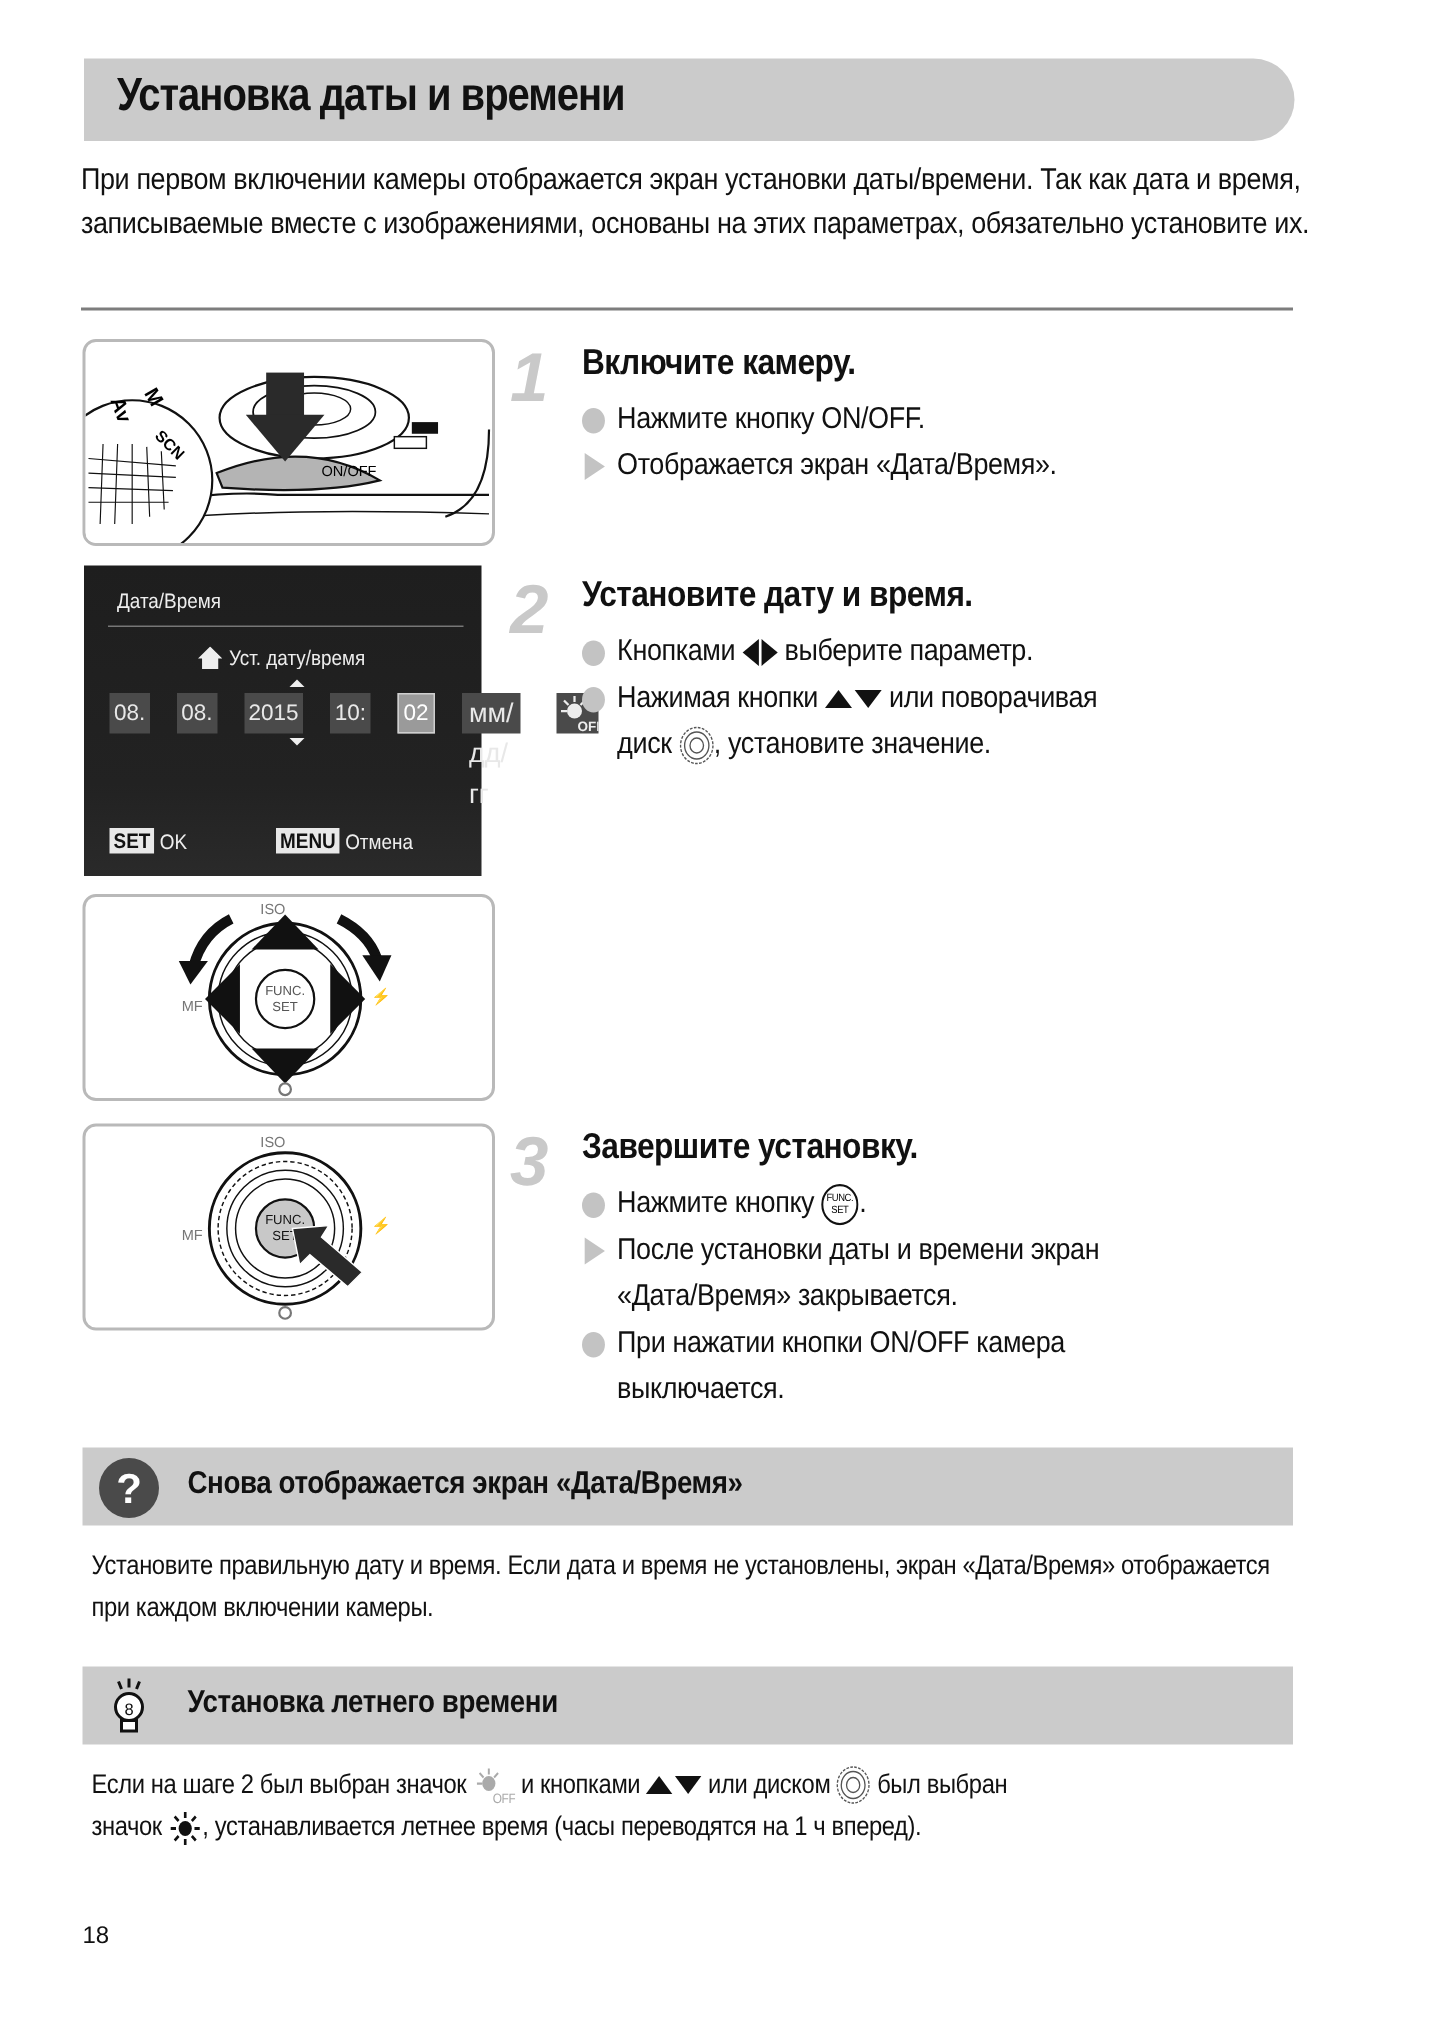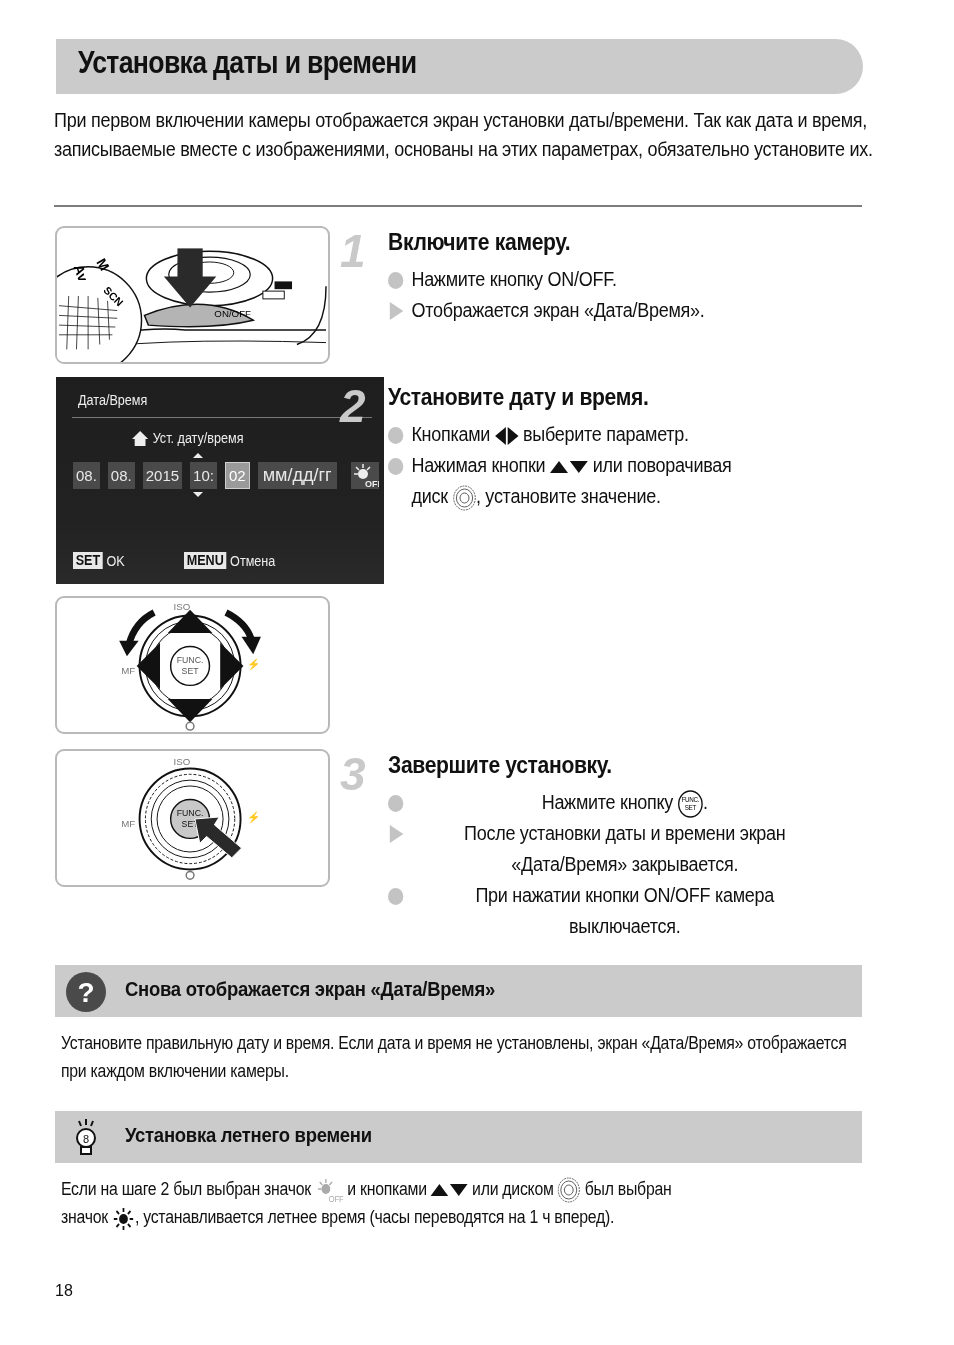--- a/index.html
+++ b/index.html
@@ -24,29 +24,29 @@
   }
   .rule { position: absolute; left: 54px; top: 205px; width: 808px; height: 2px; background: #7d7d7d; }
 
   .fig {
     position: absolute; left: 55px; width: 275px; border: 2px solid #b9b9b9; border-radius: 9px;
     background: #fff; overflow: hidden;
   }
   .fig svg { display: block; width: 100%; height: 100%; }
 
   .screen {
-    position: absolute; left: 56px; top: 377px; width: 328px; height: 207px;
+    position: absolute; left: 56px; top: 377px; width: 265px; height: 207px;
     background: linear-gradient(#1e1e1e, #222 70%, #2a2a2a);
     color: #eee; font-size: 14px;
   }
   .screen .hdr { position: absolute; left: 22px; top: 15px; font-size: 14px; transform: scaleX(0.9); transform-origin: left; }
   .screen .hdr-line { position: absolute; left: 16px; right: 12px; top: 40px; height: 1px; background: #777; }
   .screen .sub { position: absolute; left: 76px; top: 53px; font-size: 14px; display: flex; align-items: center; gap: 5px; transform: scaleX(0.9); transform-origin: left; }
   .screen .home { width: 18px; height: 15px; }
-  .screen .fields { position: absolute; left: 17px; top: 85px; display: flex; gap: 8px; height: 27px; }
+  .screen .fields { position: absolute; left: 17px; top: 85px; display: flex; gap: 18px; height: 27px; }
   .screen .fld { background: #4a4a4a; color: #e8e8e8; font-size: 15px; line-height: 27px; padding: 0 3px; }
   .screen .fld.sel { background: #9a9a9a; color: #fff; border: 1px solid #cfcfcf; line-height: 25px; }
   .screen .fld.fmt { margin-left: 0; padding: 0 5px; font-size: 18px; }
   .screen .fld.dst { margin-left: 6px; width: 28px; padding: 0; }
   .screen .arr-up, .screen .arr-dn { position: absolute; left: 137px; width: 0; height: 0; border-left: 5px solid transparent; border-right: 5px solid transparent; }
   .screen .arr-up { top: 76px; border-bottom: 5px solid #eee; }
   .screen .arr-dn { top: 115px; border-top: 5px solid #eee; }
   .screen .foot { position: absolute; top: 175px; font-size: 14px; display: flex; align-items: center; gap: 4px; transform: scaleX(0.9); transform-origin: left; }
   .screen .btnlbl { background: #e8e8e8; color: #111; font-weight: bold; padding: 0 3px; font-size: 14px; line-height: 17px; }
 
@@ -223,21 +223,21 @@
           <circle cx="13" cy="13" r="12" fill="none" stroke="#555" stroke-width="1" stroke-dasharray="2 1"></circle>
           <circle cx="13" cy="13" r="9" fill="none" stroke="#555"></circle>
           <circle cx="13" cy="13" r="5" fill="none" stroke="#555"></circle>
         </svg><span>, установите значение.</span></li>
   </ul>
 </div>
 
 <div class="step" style="top:751px;">
   <div class="num">3</div>
   <h2>Завершите установку.</h2>
-  <ul style="top:36px;text-align:center;">
+  <ul style="top:36px;">
     <li><span class="bullet"></span><span>Нажмите кнопку</span> <svg class="func-ico" viewBox="0 0 28 28">
           <circle cx="14" cy="14" r="13" fill="#fff" stroke="#111" stroke-width="1.5"></circle>
           <text x="14" y="12" font-size="7" text-anchor="middle" font-family="Liberation Sans, sans-serif">FUNC.</text>
           <text x="14" y="20" font-size="7" text-anchor="middle" font-family="Liberation Sans, sans-serif">SET</text>
         </svg><span>.</span></li>
     <li><span class="tri"></span><span style="display:inline-block;width:420px;">После установки даты и времени экран «Дата/Время» закрывается.</span></li>
     <li><span class="bullet"></span><span style="display:inline-block;width:400px;">При нажатии кнопки ON/OFF камера выключается.</span></li>
   </ul>
 </div>
 

